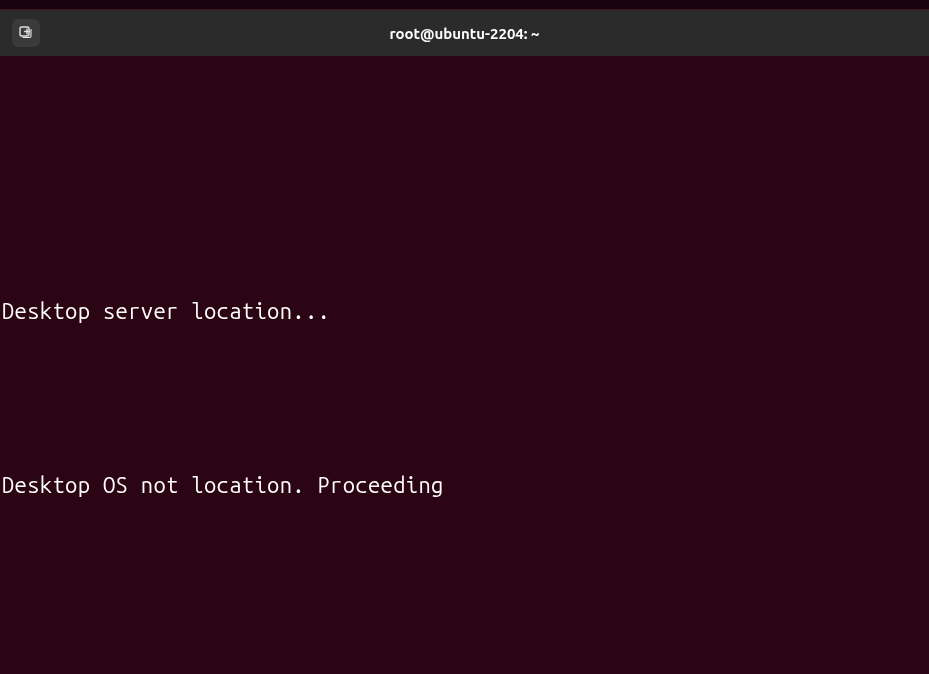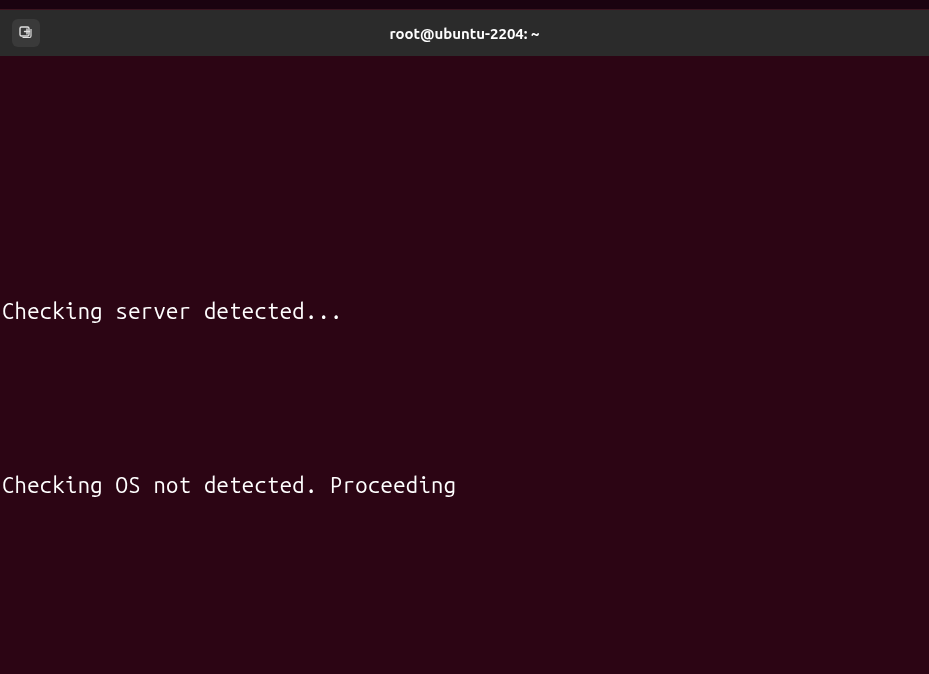--- a/index.html
+++ b/index.html
@@ -80,23 +80,23 @@
         <path d="M13 5 v7 a1.5 1.5 0 0 1 -1.5 1.5 h-7" stroke-width="1.2"></path>
       </svg>
     </span>
   </div>
   <div class="window-title">root@ubuntu-2204: ~</div>
 </div>
 
 <div class="terminal">
   <div class="blank"></div>
   <div class="blank"></div>
-  <div class="line">Checking server detected...</div>
+  <div class="line">Desktop server location...</div>
   <div class="blank"></div>
-  <div class="line">Checking OS not detected. Proceeding</div>
+  <div class="line">Desktop OS not location. Proceeding</div>
   <div class="blank"></div>
   
   
   
   
   
   
   
   
   

